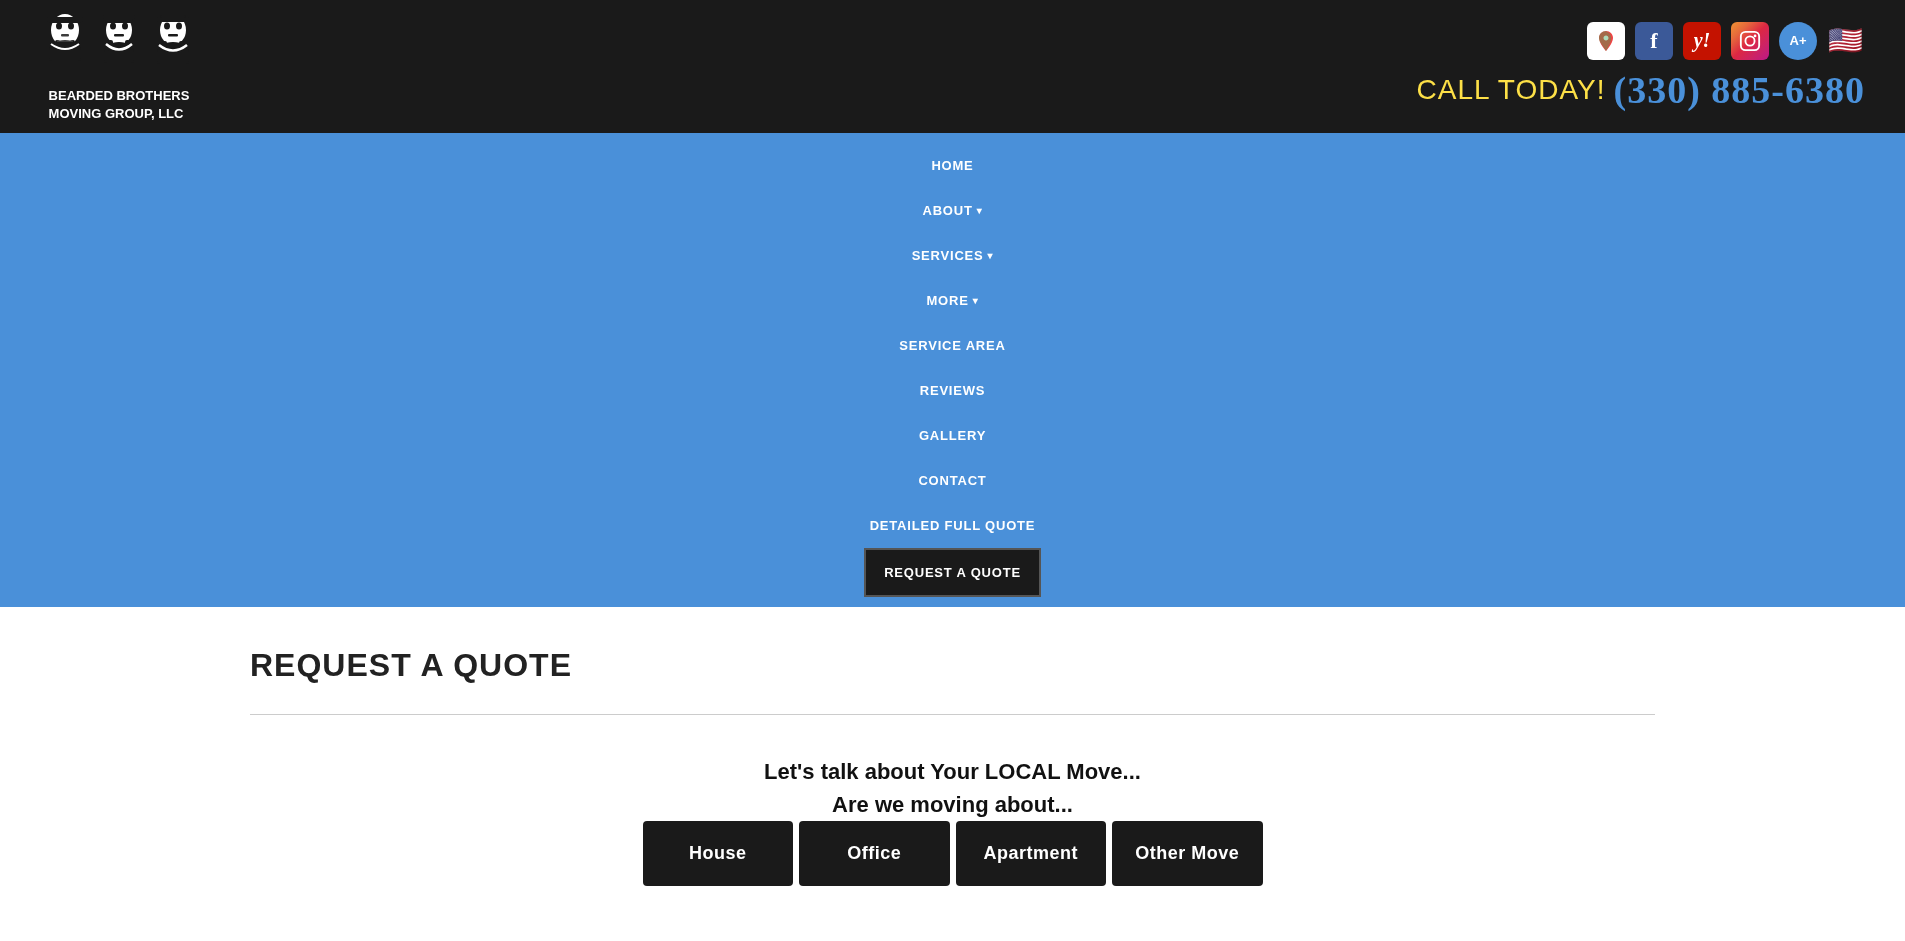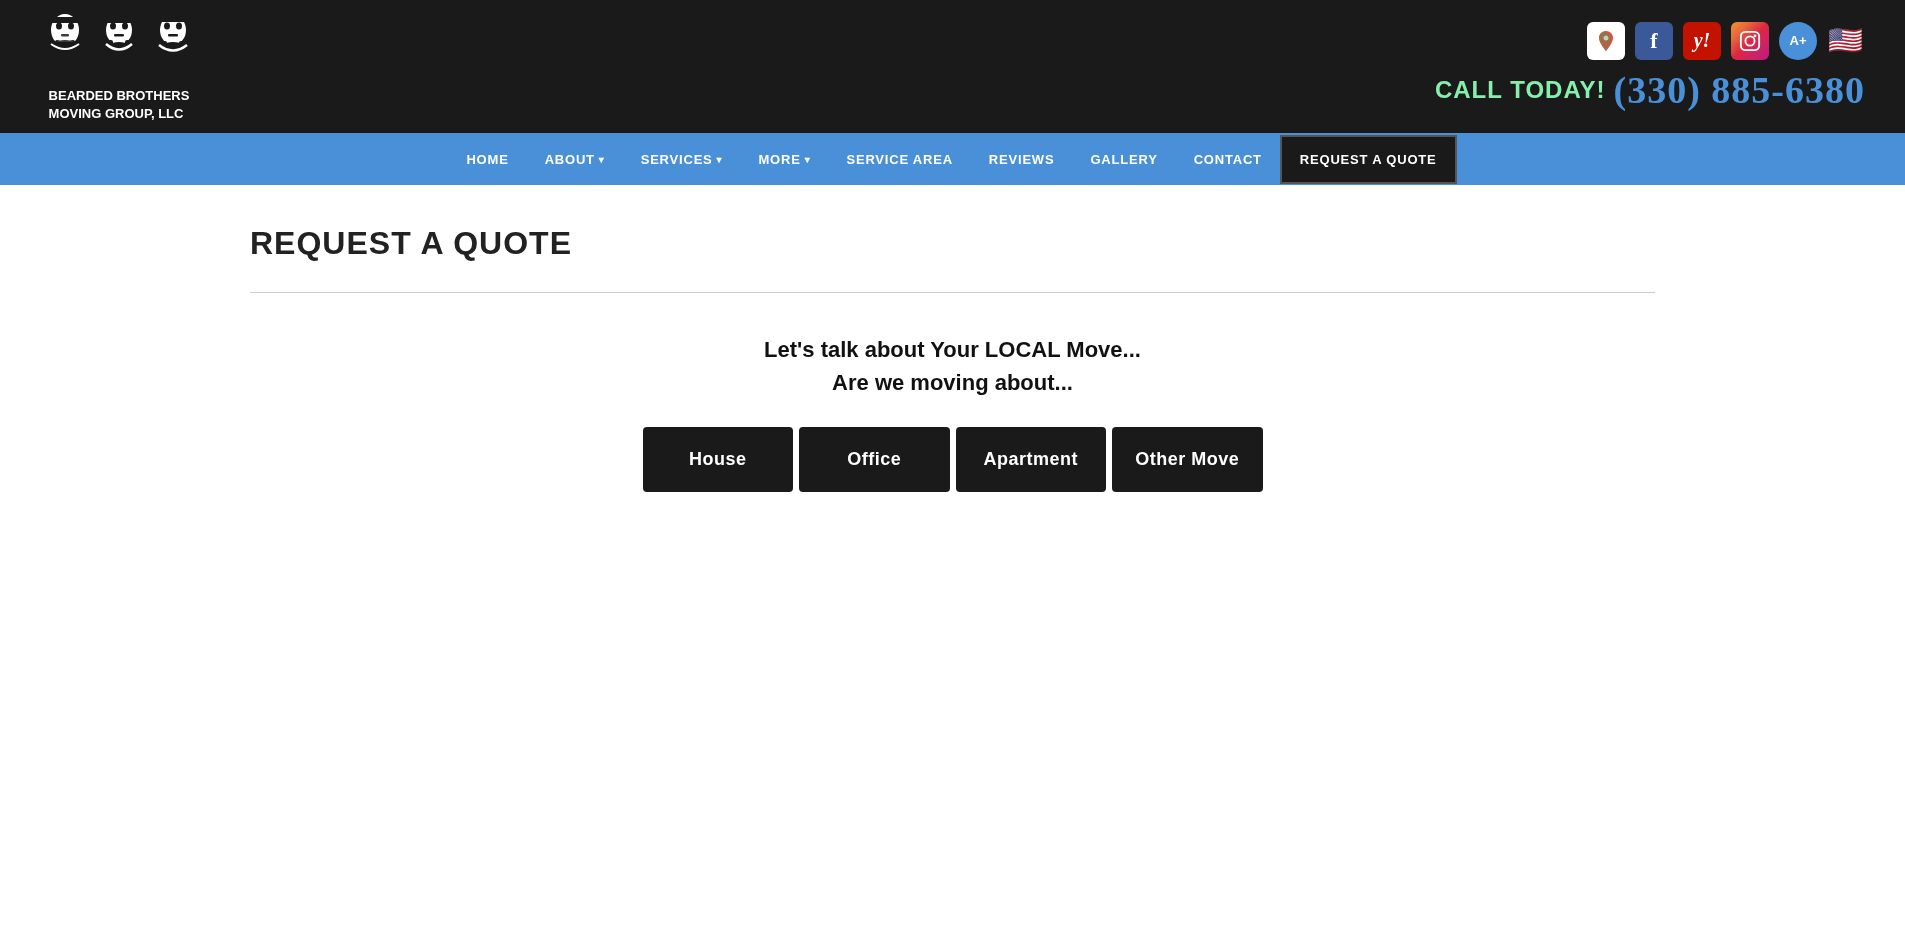--- a/index.html
+++ b/index.html
@@ -70,41 +70,42 @@
     .icon-yelp { background: #c41200; }
     .icon-insta { background: linear-gradient(135deg, #f09433, #e6683c, #dc2743, #cc2366, #bc1888); }
     .icon-ap { background: #4a90d9; border-radius: 50%; }
     .icon-flag { background: transparent; }
     .call-section {
       display: flex;
       align-items: center;
       gap: 8px;
     }
     .call-text {
-      color: #86efac;
-      font-size: 24px;
-      font-weight: bold;
+      color: #fde047;
+      font-size: 28px;
+      font-weight: normal;
       letter-spacing: 1px;
     }
     .call-number {
       color: #4a90d9;
       font-size: 38px;
       font-weight: bold;
       letter-spacing: 1px;
       font-family: Liberation Serif, serif;
     }
 
     
     .navbar {
       background: #4a90d9;
       display: flex;
       align-items: center;
       justify-content: center;
-      padding: 0;
+      padding: 10px;
       min-height: 52px;
+      flex-direction: column;
     }
     .navbar a {
       color: #fff;
       text-decoration: none;
       font-size: 13px;
       font-weight: 600;
       letter-spacing: 0.8px;
       padding: 15px 18px;
       display: inline-flex;
       align-items: center;
@@ -141,21 +142,20 @@
     .quote-section {
       text-align: center;
       max-width: 620px;
       margin: 0 auto;
     }
     .quote-heading {
       font-size: 22px;
       font-weight: bold;
       color: #111;
       line-height: 1.5;
-      margin-bottom: 28px;
     }
     .move-buttons {
       display: flex;
       flex-direction: row;
       gap: 6px;
     }
     .move-btn {
       background: #1a1a1a;
       color: #fff;
       border: none;
@@ -264,20 +264,21 @@
 
 <nav class="navbar">
   <a href="#">HOME</a>
   <a href="#">ABOUT <span class="dropdown-arrow">▾</span></a>
   <a href="#">SERVICES <span class="dropdown-arrow">▾</span></a>
   <a href="#">MORE <span class="dropdown-arrow">▾</span></a>
   <a href="#">SERVICE AREA</a>
   <a href="#">REVIEWS</a>
   <a href="#">GALLERY</a>
   <a href="#">CONTACT</a>
+  <a href="#">DETAILED FULL QUOTE</a>
   <a href="#" class="active">REQUEST A QUOTE</a>
 </nav>
 
 <main class="main-content">
   <h1 class="page-title">REQUEST A QUOTE</h1>
   <hr class="divider">
 
   <div class="quote-section">
     <p class="quote-heading">
       <span>Let's talk about Your LOCAL Move...</span><br>

